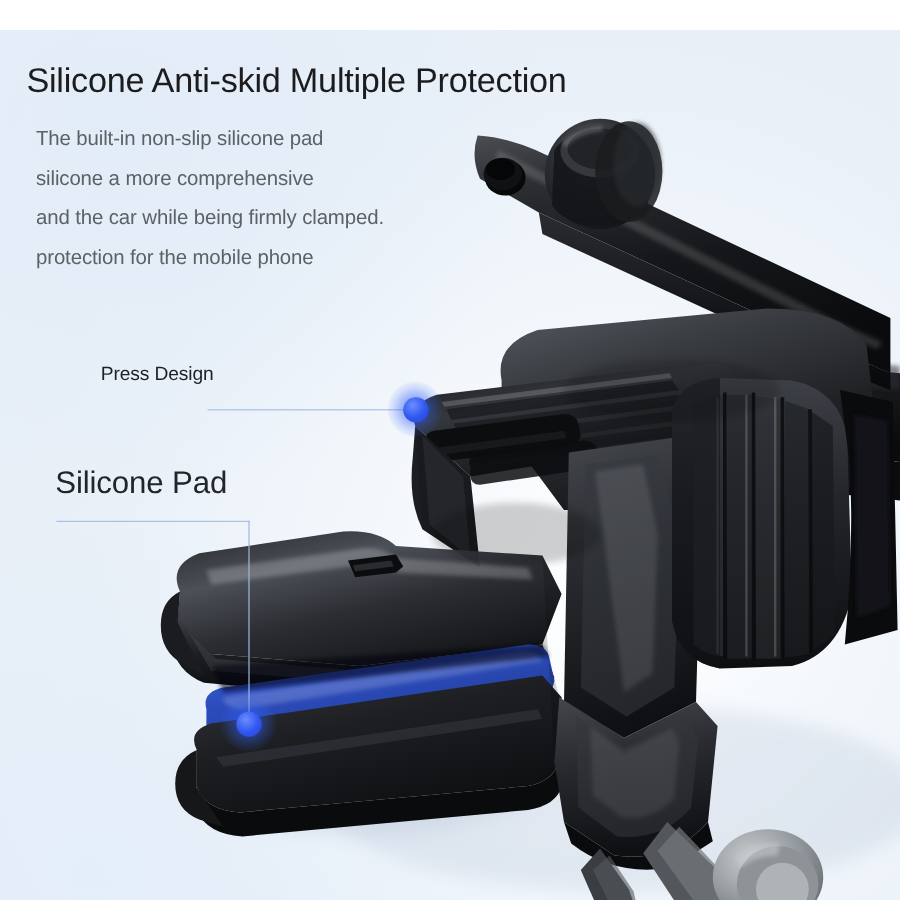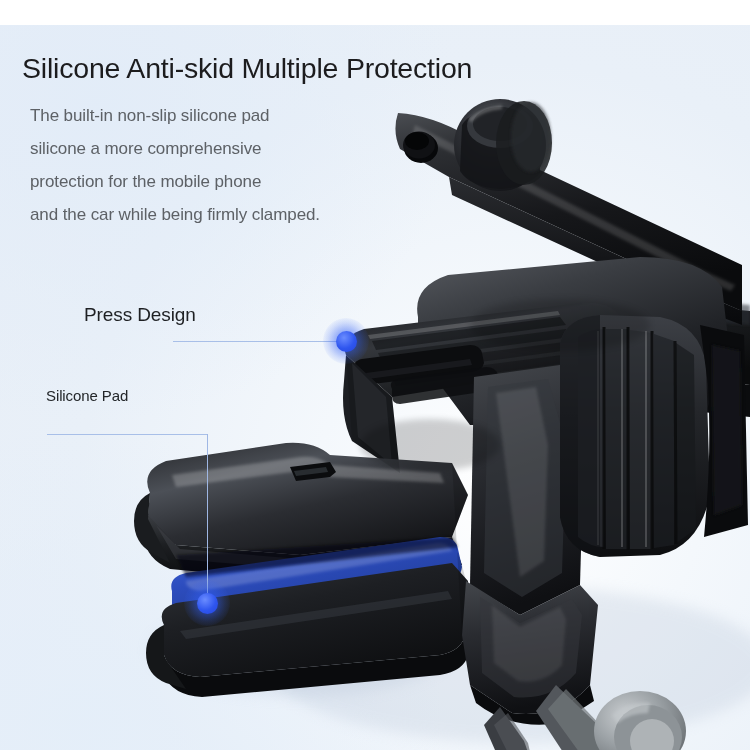--- a/index.html
+++ b/index.html
@@ -56,26 +56,26 @@
     font-size: 17px;
     line-height: 33px;
     letter-spacing: -0.1px;
   }
   .para-line { white-space: nowrap; }
 
   
   .callout-label {
     position: absolute;
     color: #1e2023;
-    font-size: 19px;
+    font-size: 16px;
     letter-spacing: -0.1px;
     white-space: nowrap;
   }
   #press-label { left: 84px; top: 279px; }
-  #pad-label   { left: 46px; top: 362px; font-size: 15px; color: #232629; }
+  #pad-label   { left: 46px; top: 362px; font-size: 26px; color: #232629; }
 
   
   .leader-h {
     position: absolute;
     height: 0;
     border-top: 1.3px solid #a8bfe8;
   }
   .leader-v {
     position: absolute;
     width: 0;
@@ -343,22 +343,22 @@
       <ellipse cx="430" cy="420" rx="70" ry="26" fill="#000" opacity="0.18" filter="url(#blurMd)"></ellipse>
       <ellipse cx="560" cy="300" rx="90" ry="26" fill="#000" opacity="0.15" filter="url(#blurMd)"></ellipse>
     </svg>
   </div>
 
   <div class="title">Silicone Anti-skid Multiple Protection</div>
 
   <div class="para">
     <div class="para-line">The built-in non-slip silicone pad</div>
     <div class="para-line">silicone a more comprehensive</div>
+    <div class="para-line">and the car while being firmly clamped.</div>
     <div class="para-line">protection for the mobile phone</div>
-    <div class="para-line">and the car while being firmly clamped.</div>
   </div>
 
   <div class="callout-label" id="press-label">Press Design</div>
   <div class="leader-h" id="press-leader"></div>
   <div class="dot-wrap" id="press-dot">
     <div class="dot-glow"></div>
     <div class="dot-core"></div>
   </div>
 
   <div class="callout-label" id="pad-label">Silicone Pad</div>

